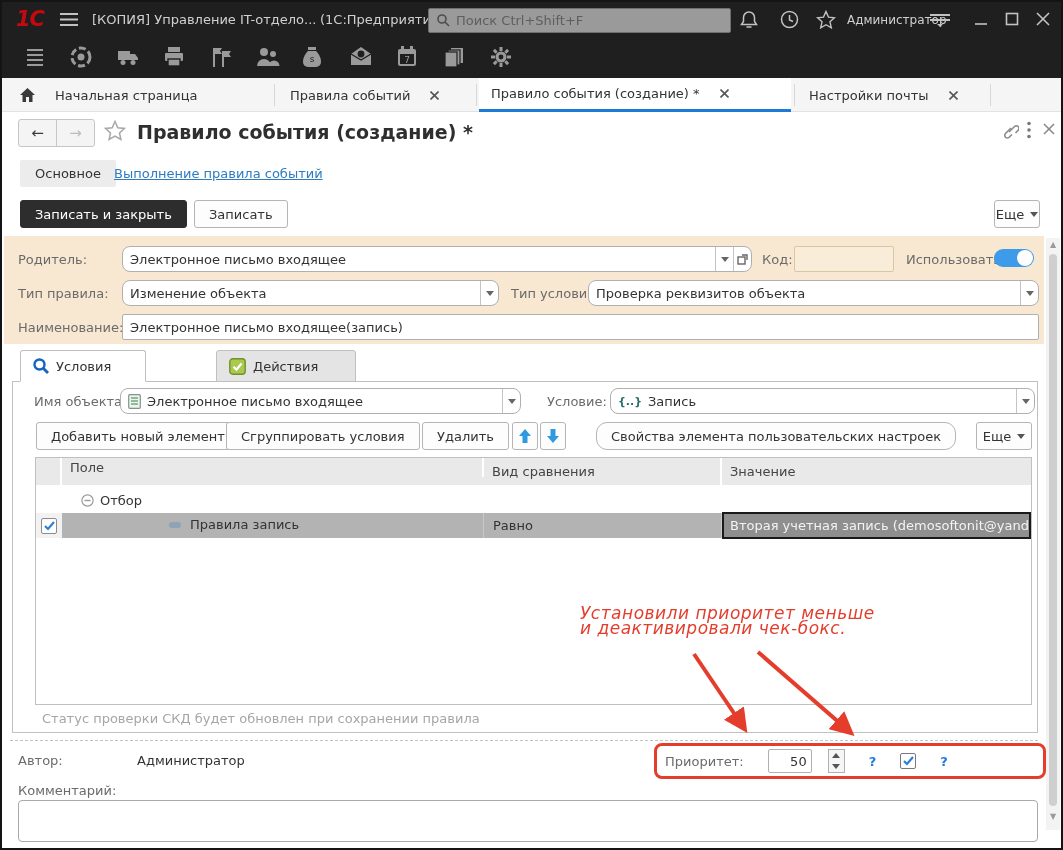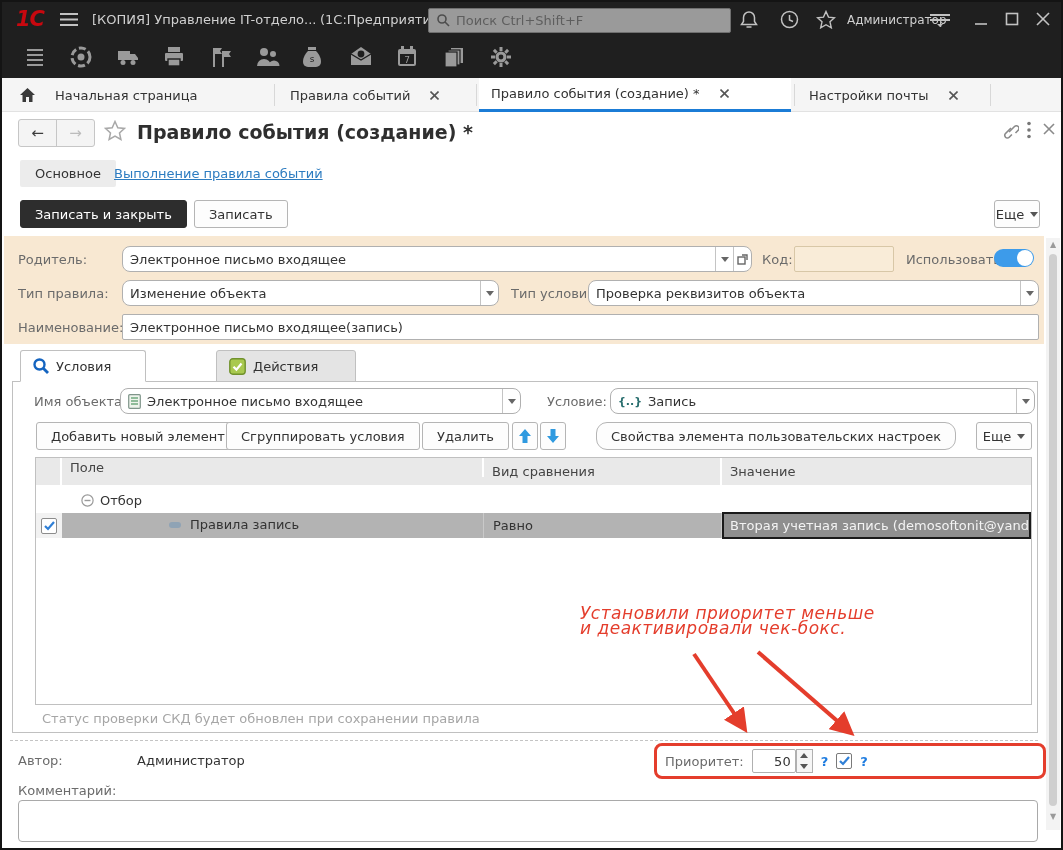--- a/index.html
+++ b/index.html
@@ -56,21 +56,21 @@
   
   .tbl{border:1px solid #c0c0c0;box-sizing:border-box;background:#fff;}
   .th{background:#e9e9e9;color:#444;display:flex;align-items:center;padding:0 8px;box-sizing:border-box;border-right:2px solid #fff;}
   .cell{display:flex;align-items:center;box-sizing:border-box;white-space:nowrap;overflow:hidden;}
   .selrow{background:#b3b3b3;}
   .valcell{background:#8f8f8f;border:2px solid #1a1a1a;color:#f3f3f3;padding:0 6px;}
   .checkbox{width:16px;height:16px;background:#fff;border:1px solid #8c8c8c;border-radius:2px;display:flex;align-items:center;justify-content:center;box-sizing:border-box;}
   .statustext{color:#a6a6a6;}
   
   .annot{color:#e43d2c;font-size:17px;font-style:italic;font-weight:500;letter-spacing:.5px;white-space:nowrap;}
-  .redbox{border:3px solid #e43d2c;border-radius:8px;box-sizing:border-box;display:flex;align-items:center;gap:8px;padding:0 8px;background:transparent;}
+  .redbox{border:3px solid #e43d2c;border-radius:8px;box-sizing:border-box;display:flex;align-items:center;gap:24px;padding:0 8px;background:transparent;}
   .spin{width:17px;height:24px;border:1px solid #b0b0b0;background:#f6f6f6;display:flex;flex-direction:column;box-sizing:border-box;}
   .spin div{flex:1;display:flex;align-items:center;justify-content:center;}
   .tri-up{width:0;height:0;border-left:4px solid transparent;border-right:4px solid transparent;border-bottom:5px solid #555;}
   .tri-dn{width:0;height:0;border-left:4px solid transparent;border-right:4px solid transparent;border-top:5px solid #555;}
   .help{color:#1e7ce0;font-weight:bold;}
   .dashline{border-top:1px dashed #c4c4c4;}
   
   .sbar{left:1044px;top:236px;width:14px;height:592px;background:#f3f3f3;}
   .sthumb{position:absolute;left:3px;width:8px;background:#cfcfcf;border-radius:5px;}
   .sarrow{position:absolute;left:3px;width:8px;color:#9a9a9a;font-size:8px;line-height:8px;text-align:center;}

